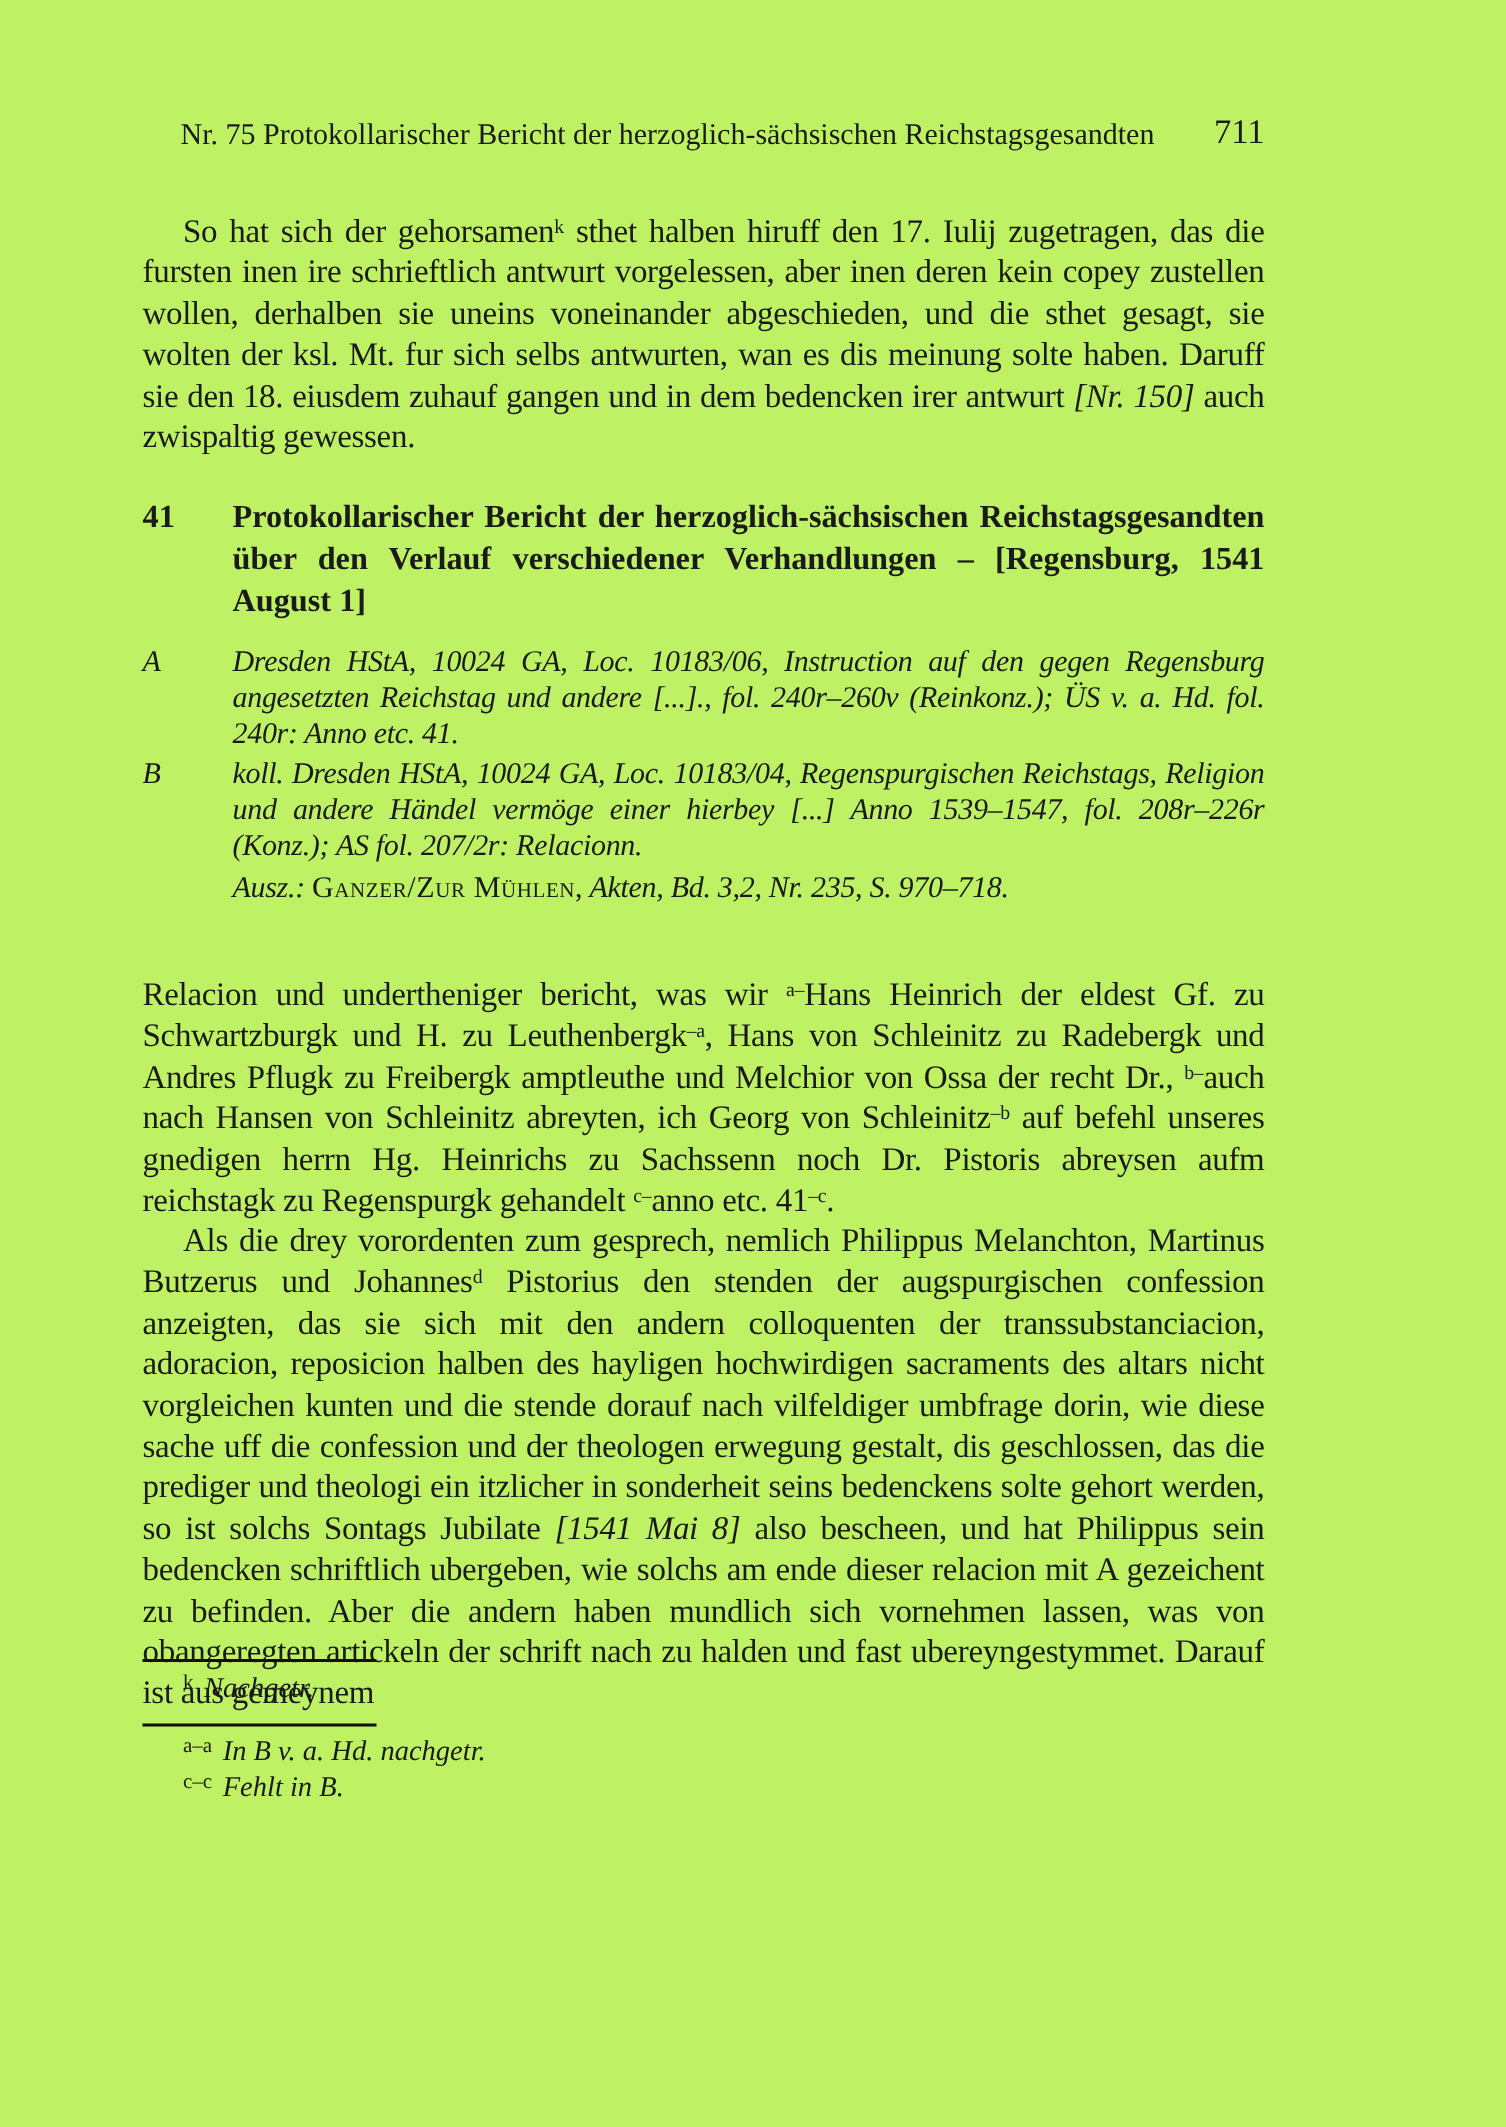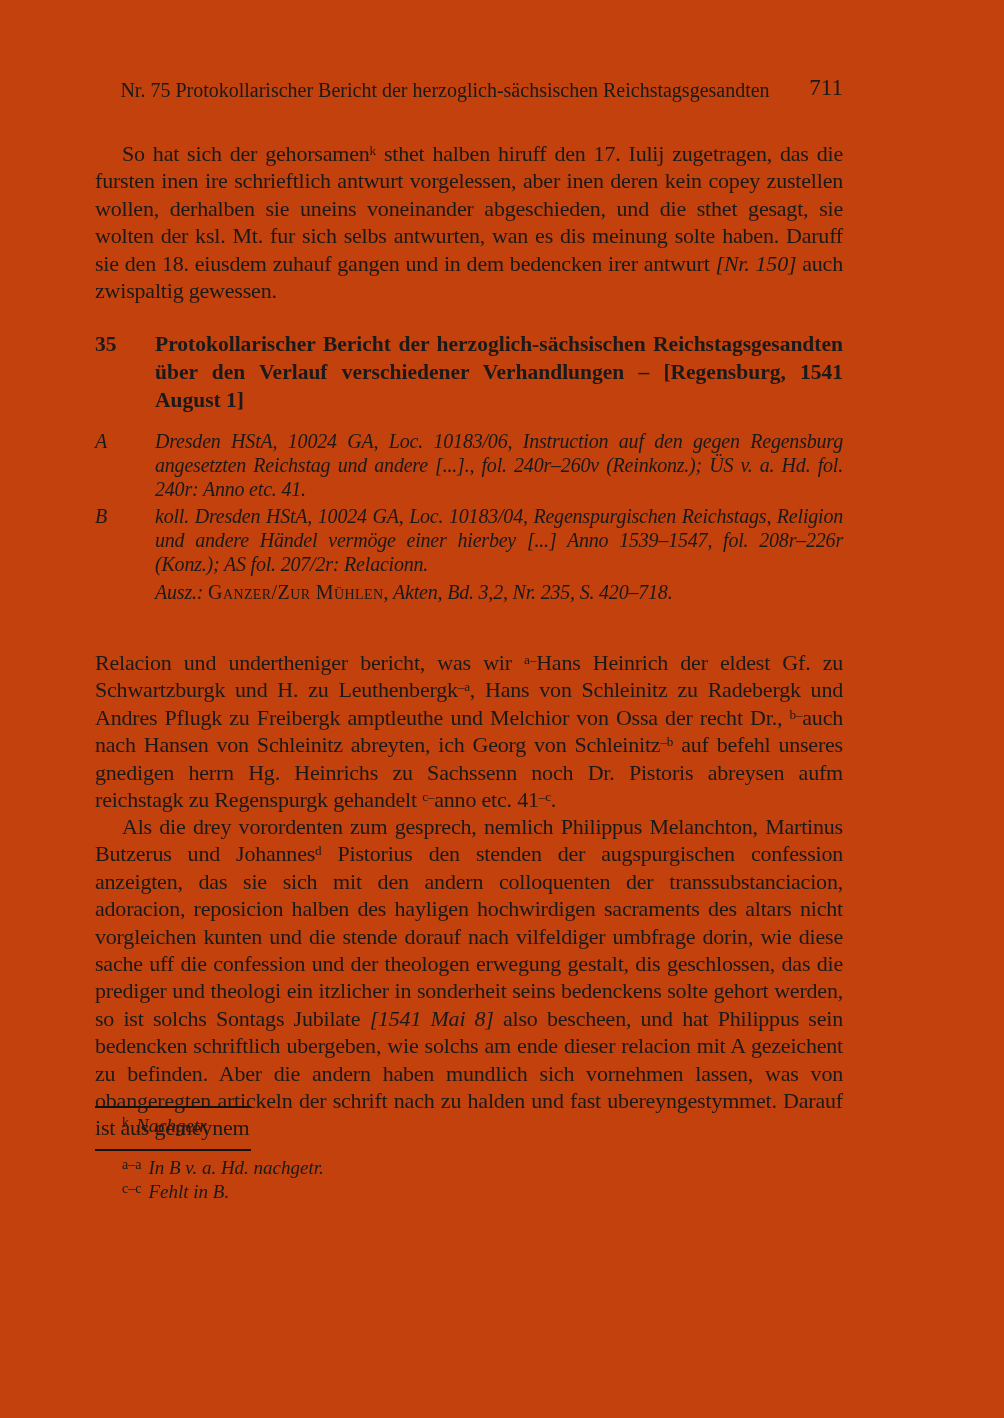--- a/index.html
+++ b/index.html
@@ -5,21 +5,21 @@
   html, body {
     margin: 0;
     padding: 0;
     background: #e8e8e8;
   }
   .page {
     position: relative;
     width: 1004px;
     height: 1418px;
     margin: 0 auto;
-    background: #c2410c;
+    background: #bef264;
     color: #1a1a1a;
     font-family: "Liberation Serif", "DejaVu Serif", serif;
     overflow: hidden;
   }
   .block {
     position: absolute;
     left: 95px;
     width: 748px;
   }
   
@@ -122,35 +122,35 @@
 <div class="page">
 
   <div class="block running-header">
     <span class="rh-title">Nr. 75 Protokollarischer Bericht der herzoglich-sächsischen Reichstagsgesandten</span>
     <span class="rh-pagenum">711</span>
   </div>
 
   <p class="block para indent intro-para"><span>So hat sich der gehorsamen</span><sup>k</sup><span> sthet halben hiruff den 17. Iulij zugetragen, das die fursten inen ire schrieftlich antwurt vorgelessen, aber inen deren kein copey zustellen wollen, derhalben sie uneins voneinander abgeschieden, und die sthet gesagt, sie wolten der ksl. Mt. fur sich selbs antwurten, wan es dis meinung solte haben. Daruff sie den 18. eiusdem zuhauf gangen und in dem bedencken irer antwurt </span><span class="it">[Nr. 150]</span><span> auch zwispaltig gewessen.</span></p>
 
   <div class="block doc-heading">
-    <span class="doc-num">35</span>
+    <span class="doc-num">41</span>
     <span class="doc-title">Protokollarischer Bericht der herzoglich-sächsischen Reichstagsgesandten über den Verlauf verschiedener Verhandlungen – [Regensburg, 1541 August 1]</span>
   </div>
 
   <div class="block source-item source-a">
     <span class="src-label">A</span>
     <span class="src-text"><span class="it">Dresden HStA, 10024 GA, Loc. 10183/06, Instruction auf den gegen Regensburg angesetzten Reichstag und andere [...]., fol. 240r–260v (Reinkonz.); ÜS v. a. Hd. fol. 240r: Anno etc. 41.</span></span>
   </div>
 
   <div class="block source-item source-b">
     <span class="src-label">B</span>
     <span class="src-text"><span class="it">koll. Dresden HStA, 10024 GA, Loc. 10183/04, Regenspurgischen Reichstags, Religion und andere Händel vermöge einer hierbey [...] Anno 1539–1547, fol. 208r–226r (Konz.); AS fol. 207/2r: </span><span>Relacionn.</span></span>
   </div>
 
-  <div class="block ausz-line"><span class="it">Ausz.: </span><span class="sc">Ganzer/Zur Mühlen</span><span>, </span><span class="it">Akten, Bd. 3,2, Nr. 235, S. 420–718.</span></div>
+  <div class="block ausz-line"><span class="it">Ausz.: </span><span class="sc">Ganzer/Zur Mühlen</span><span>, </span><span class="it">Akten, Bd. 3,2, Nr. 235, S. 970–718.</span></div>
 
   <p class="block para body-para-1"><span>Relacion und undertheniger bericht, was wir </span><sup>a–</sup><span>Hans Heinrich der eldest Gf. zu Schwartzburgk und H. zu Leuthenbergk</span><sup>–a</sup><span>, Hans von Schleinitz zu Radebergk und Andres Pflugk zu Freibergk amptleuthe und Melchior von Ossa der recht Dr., </span><sup>b–</sup><span>auch nach Hansen von Schleinitz abreyten, ich Georg von Schleinitz</span><sup>–b</sup><span> auf befehl unseres gnedigen herrn Hg. Heinrichs zu Sachssenn noch Dr. Pistoris abreysen aufm reichstagk zu Regenspurgk gehandelt </span><sup>c–</sup><span>anno etc. 41</span><sup>–c</sup><span>.</span></p>
   <p class="block para indent body-para-2"><span>Als die drey vorordenten zum gesprech, nemlich Philippus Melanchton, Martinus Butzerus und Johannes</span><sup>d</sup><span> Pistorius den stenden der augspurgischen confession anzeigten, das sie sich mit den andern colloquenten der transsubstanciacion, adoracion, reposicion halben des hayligen hochwirdigen sacraments des altars nicht vorgleichen kunten und die stende dorauf nach vilfeldiger umbfrage dorin, wie diese sache uff die confession und der theologen erwegung gestalt, dis geschlossen, das die prediger und theologi ein itzlicher in sonderheit seins bedenckens solte gehort werden, so ist solchs Sontags Jubilate </span><span class="it">[1541 Mai 8]</span><span> also bescheen, und hat Philippus sein bedencken schriftlich ubergeben, wie solchs am ende dieser relacion mit A gezeichent zu befinden. Aber die andern haben mundlich sich vornehmen lassen, was von obangeregten artickeln der schrift nach zu halden und fast ubereyngestymmet. Darauf ist aus gemeynem</span></p>
 
   <div class="block footnotes">
     <hr class="fn-rule">
     <div class="fn-line fn-line-k">
       <span class="fn-marker">k</span><span>Nachgetr.</span>
     </div>
     <hr class="fn-rule fn-rule-2">

